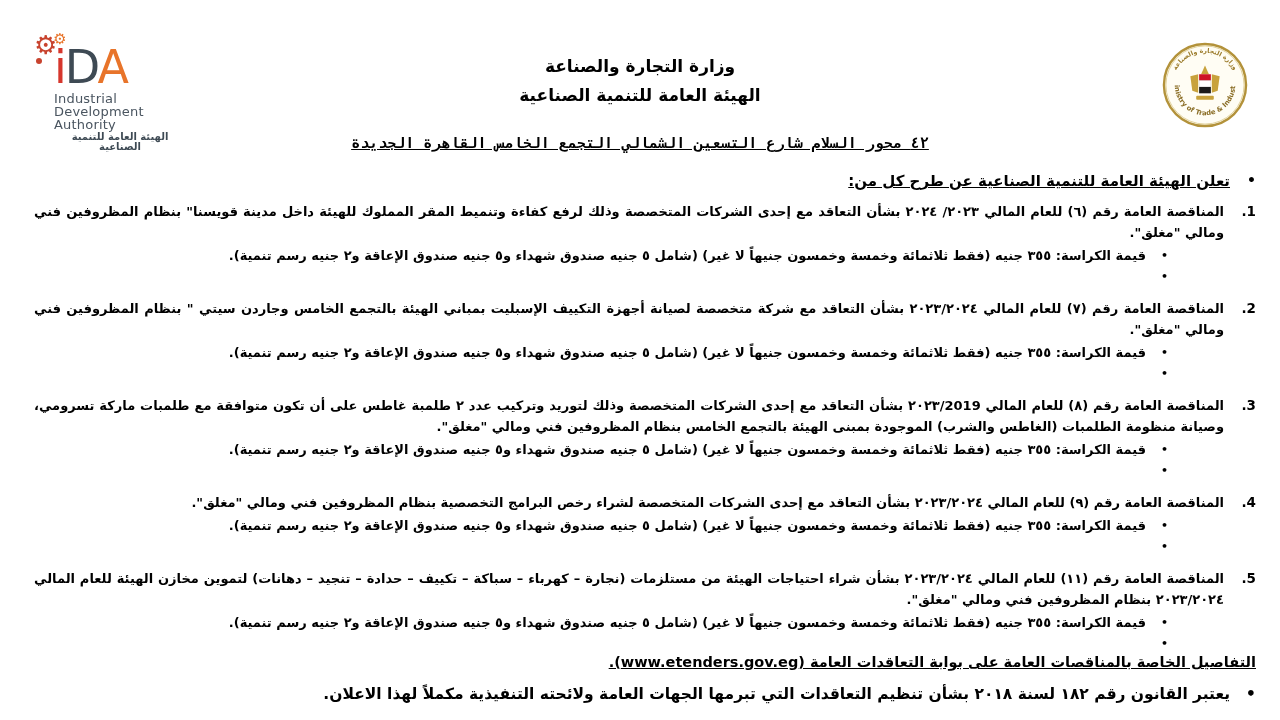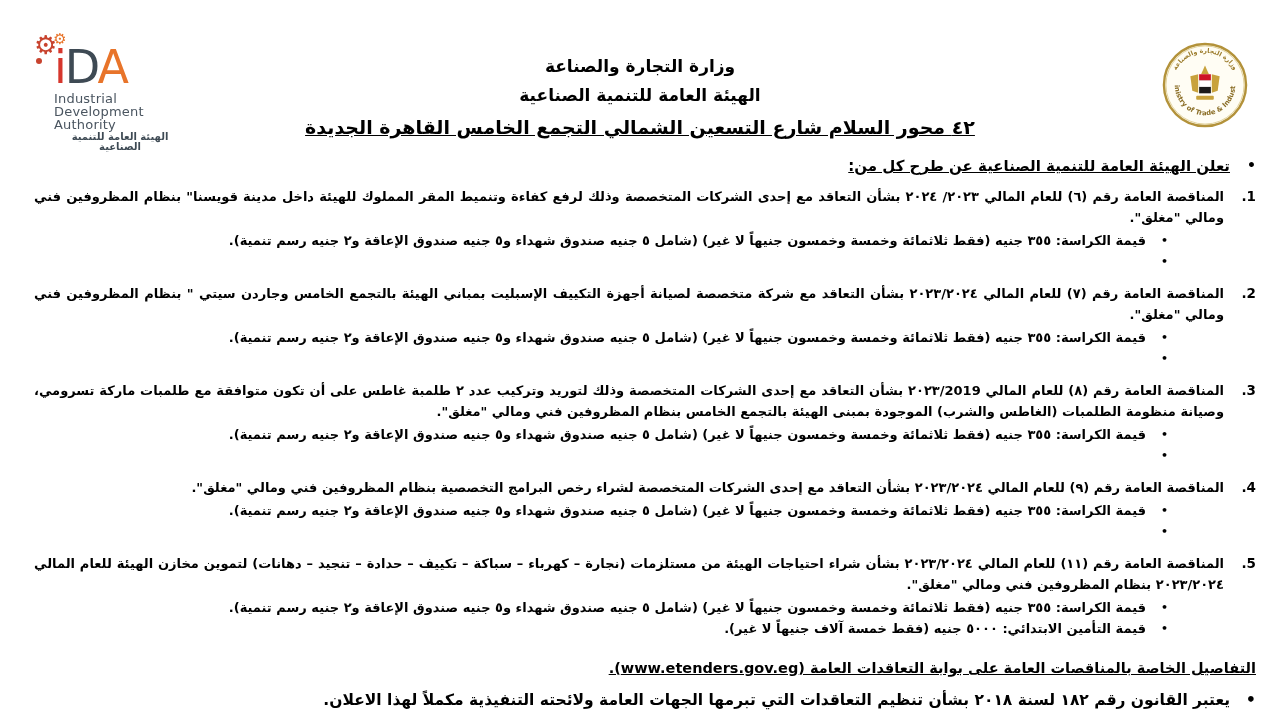--- a/index.html
+++ b/index.html
@@ -19,36 +19,36 @@
   .l-a{color:#e8742a;}
   .ida-en{font-size:13px;color:#4a5560;margin:2px 0 1px 26px;letter-spacing:.2px;}
   .ida-ar{font-size:10px;font-weight:bold;color:#3e4a54;margin-left:26px;direction:rtl;text-align:center;width:132px;}
 
   
   .seal{position:absolute;top:42px;right:32px;}
 
   
   .headers{padding-top:56px;text-align:center;direction:rtl;}
   .h1,.h2{font-size:17px;font-weight:bold;margin-bottom:9px;}
-  .h3{display:inline-block;font-size:19px;font-weight:bold;text-decoration:underline;margin-top:2px;}
+  .h3{display:inline-block;font-size:15px;font-weight:bold;text-decoration:underline;margin-top:20px;font-family:Liberation Mono, monospace;}
 
   
   .content{direction:rtl;padding:0 24px 0 34px;}
   .dot{flex:none;width:26px;font-size:14px;}
   .intro{display:flex;margin-top:19px;font-size:15px;font-weight:bold;}
   .intro-text{text-decoration:underline;}
 
   .tender{display:flex;margin-top:11px;font-size:13px;font-weight:bold;line-height:21px;}
   .tender-num{flex:none;width:32px;font-size:13.5px;}
   .tender-text{flex:1;text-align:justify;}
   .sub{list-style:none;margin:2px 0 0 0;padding:0 88px 0 0;}
   .sub li{display:flex;font-size:13px;font-weight:bold;line-height:21px;}
   .sub .dot{width:22px;font-size:11px;}
 
-  .details{margin-top:21px;font-size:14.5px;font-weight:bold;text-decoration:underline;}
+  .details{font-size:14.5px;font-weight:bold;text-decoration:underline;}
   .law{display:flex;margin-top:13px;font-size:15.5px;font-weight:bold;line-height:22px;}
   .law .dot{font-size:16px;}
 </style>
 </head>
 <body>
 
 <div class="page">
 
   <div class="ida-logo">
     <div class="gears"><span class="gear-big">⚙</span><span class="gear-small">⚙</span><span class="gear-dot"></span></div>
@@ -156,21 +156,20 @@
         <span class="tender-num">5.</span>
         <span class="tender-text">المناقصة العامة رقم (١١) للعام المالي ٢٠٢٣/٢٠٢٤ بشأن شراء احتياجات الهيئة من مستلزمات (نجارة – كهرباء – سباكة – تكييف – حدادة – تنجيد – دهانات) لتموين مخازن الهيئة للعام المالي ٢٠٢٣/٢٠٢٤ بنظام المظروفين فني ومالي "مغلق".</span>
       </div>
       <ul class="sub">
         <li>
             <span class="dot">•</span>
             <span>قيمة الكراسة: ٣٥٥ جنيه (فقط ثلاثمائة وخمسة وخمسون جنيهاً لا غير) (شامل ٥ جنيه صندوق شهداء و٥ جنيه صندوق الإعاقة و٢ جنيه رسم تنمية).</span>
           </li>
         <li>
             <span class="dot">•</span>
-            <span>قيمة التأمين الابتدائي: ٥٠٠٠ جنيه (فقط خمسة آلاف جنيهاً لا غير).</span>
           </li>
       </ul>
 
     </div>
 
     <div class="details">التفاصيل الخاصة بالمناقصات العامة على بوابة التعاقدات العامة (www.etenders.gov.eg).</div>
 
     <div class="law">
       <span class="dot">•</span>
       <span>يعتبر القانون رقم ١٨٢ لسنة ٢٠١٨ بشأن تنظيم التعاقدات التي تبرمها الجهات العامة ولائحته التنفيذية مكملاً لهذا الاعلان.</span>

